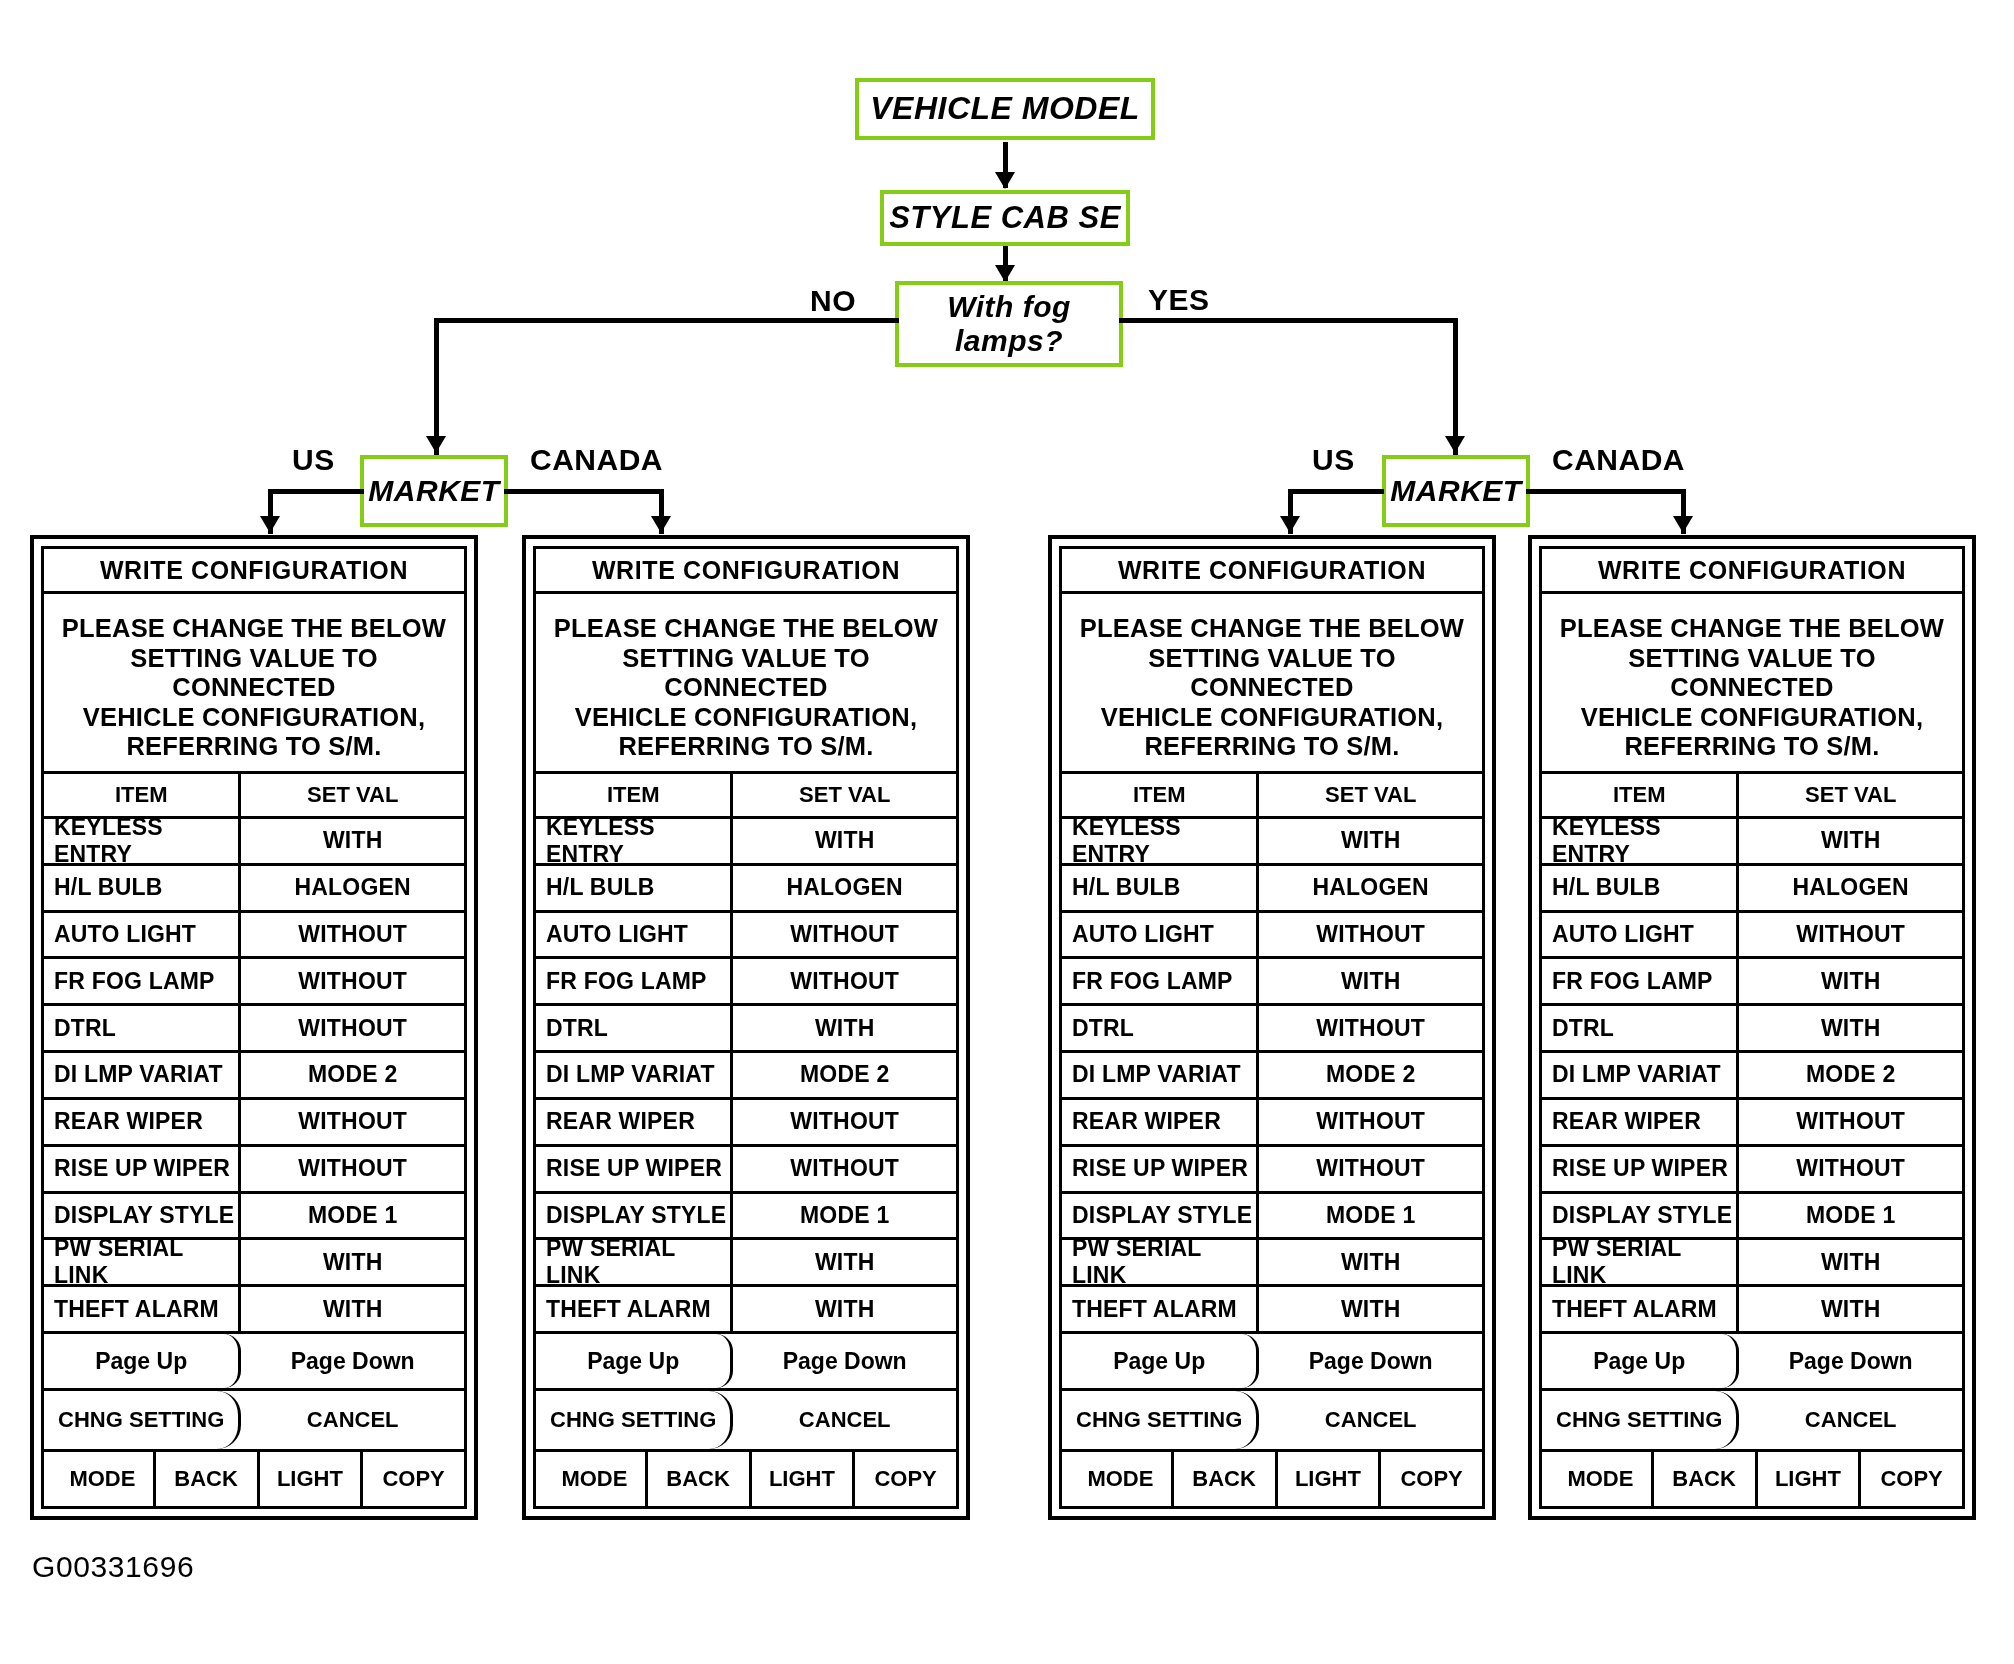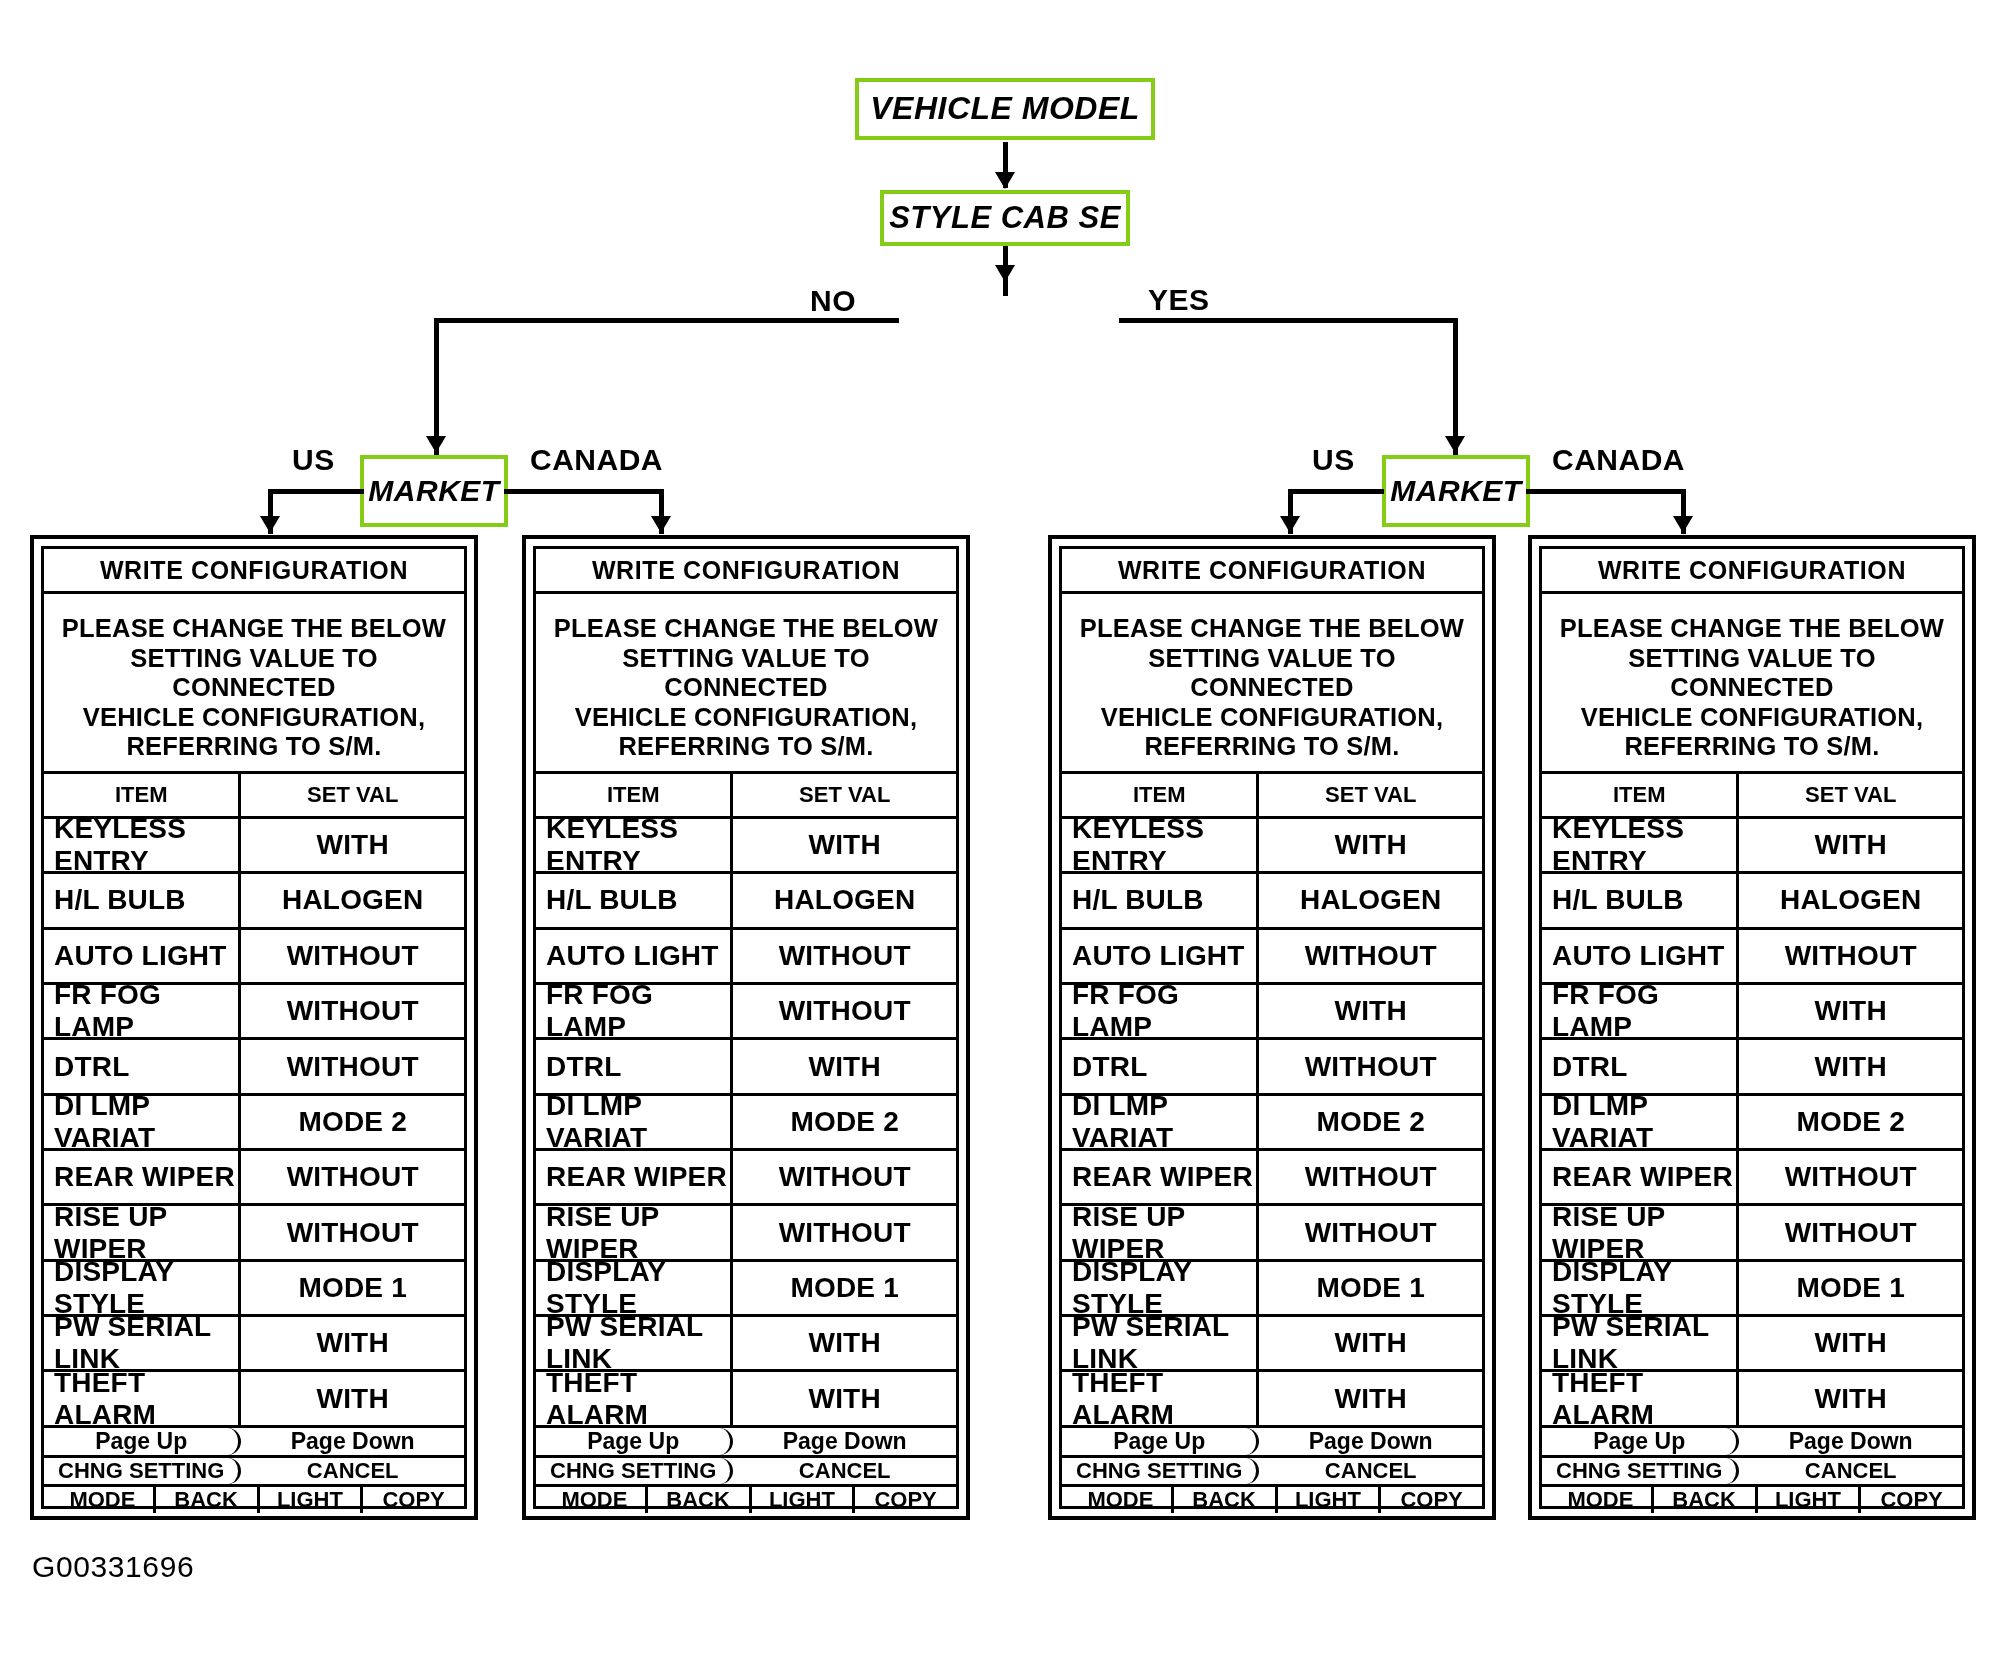--- a/index.html
+++ b/index.html
@@ -113,21 +113,21 @@
   }
   .p-head .c2{
     flex:1;
     text-align:center;
     padding:8px 0 8px;
   }
   .p-rows{flex:1;display:flex;flex-direction:column;}
   .p-row{
     display:flex;
     border-bottom:3px solid #000;
-    font-size:28px;
+    font-size:23px;
     font-weight:600;
     flex:1;
     min-height:0;
   }
   .p-row .c1{
     flex:0 0 47%;
     border-right:3px solid #000;
     box-sizing:border-box;
     display:flex;align-items:center;
     padding-left:10px;
@@ -201,20 +201,26 @@
   <div class="vline" style="left:1003px;top:142px;height:46px;"></div>
   <div class="arrowdown" style="left:995px;top:172px;"></div>
 
   <div class="fbox" id="box-crew-cab">
     <span>STYLE CAB SE</span>
   </div>
 
   <div class="vline" style="left:1003px;top:246px;height:50px;"></div>
   <div class="arrowdown" style="left:995px;top:265px;"></div>
 
+  <div class="fbox" id="box-fog">
+    <div>
+      <div>With fog</div>
+      <div>lamps?</div>
+    </div>
+  </div>
 
   <div class="elabel" style="left:810px;top:284px;">NO</div>
   <div class="hline" style="left:434px;top:318px;width:465px;"></div>
   <div class="vline" style="left:434px;top:318px;height:138px;"></div>
   <div class="arrowdown" style="left:426px;top:436px;"></div>
 
   <div class="elabel" style="left:1148px;top:283px;">YES</div>
   <div class="hline" style="left:1119px;top:318px;width:339px;"></div>
   <div class="vline" style="left:1453px;top:318px;height:138px;"></div>
   <div class="arrowdown" style="left:1445px;top:436px;"></div>

